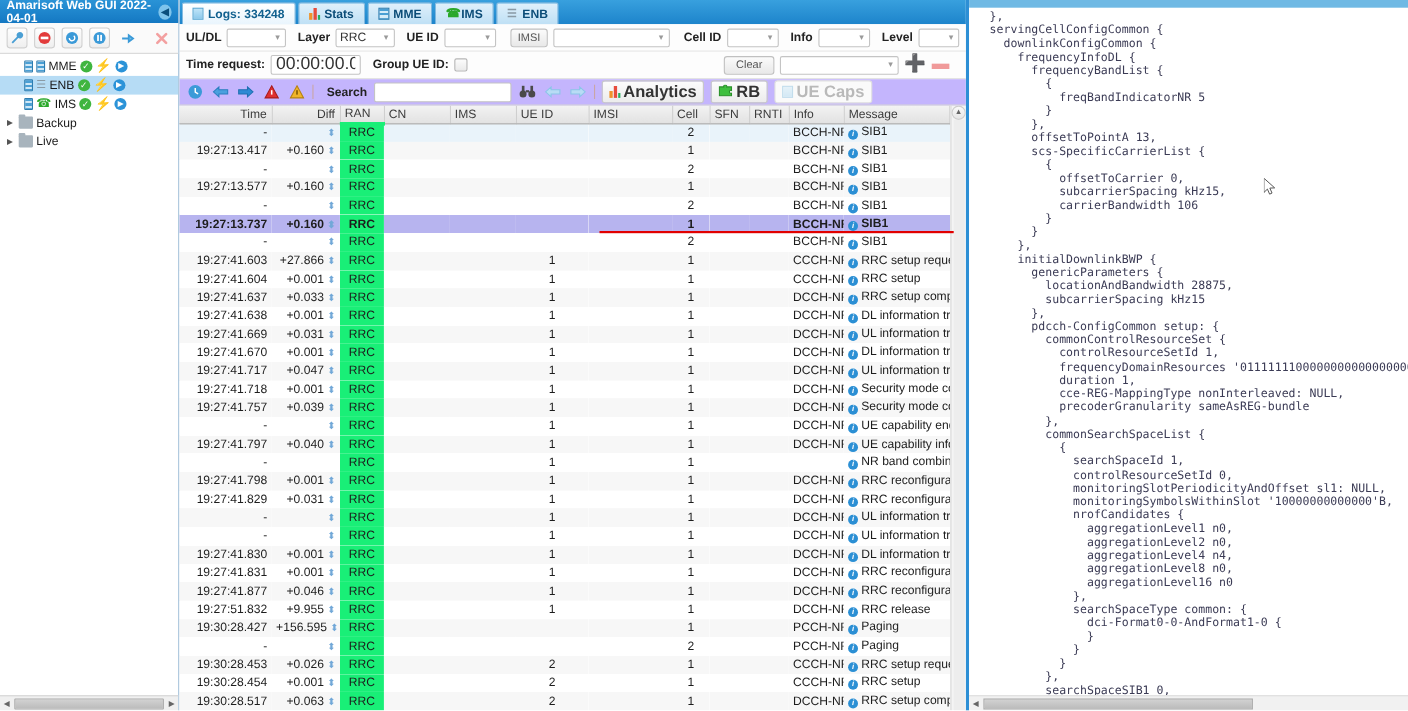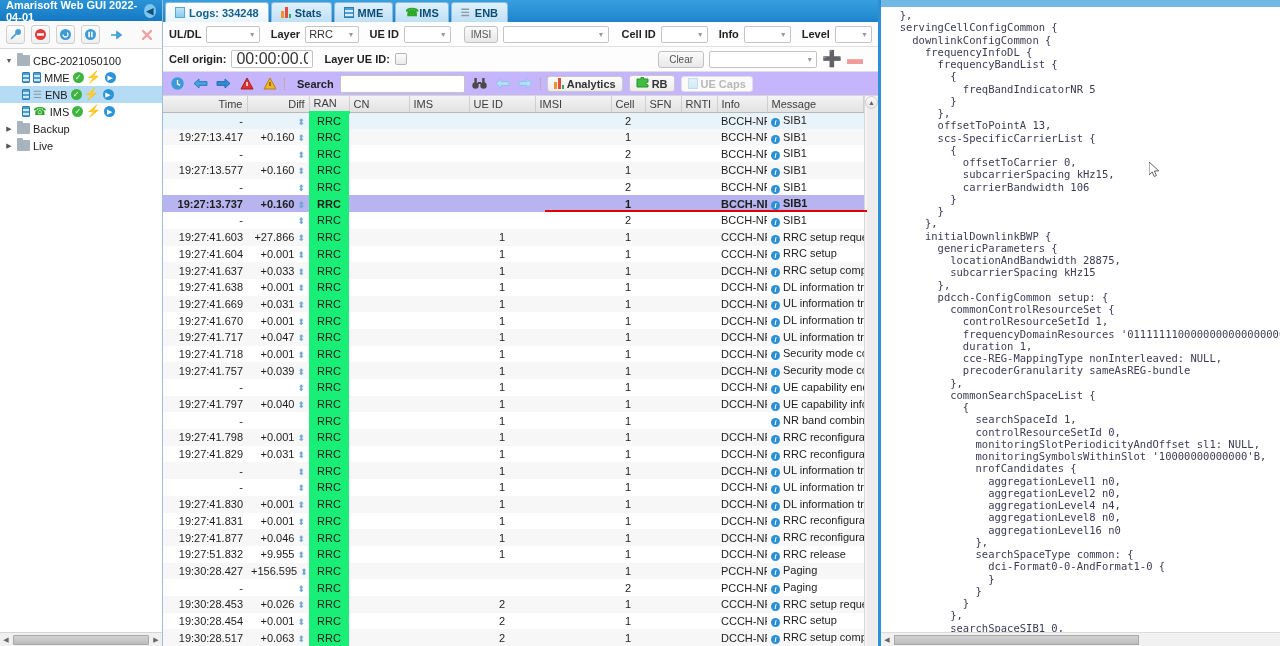--- a/index.html
+++ b/index.html
@@ -182,21 +182,21 @@
   }
   .tico {
     width: 17px; height: 17px; display: flex; align-items: center;
     justify-content: center; cursor: pointer; font-size: 13px;
   }
   .sep { width: 1px; height: 13px; background: #c9a6a6; }
   .abtn {
     display: flex; align-items: center; gap: 3px;
     border: 1px solid #c8c8c8; border-radius: 3px;
     background: linear-gradient(to bottom,#fcfcfc,#ececec);
-    padding: 1px 6px; font-size: 11px; font-weight: bold; color: #333;
+    padding: 1px 6px; font-size: 15px; font-weight: bold; color: #333;
     cursor: pointer;
   }
   .abtn.dis { color: #b9b9b9; border-color: #e0e0e0; background: #fafafa; }
 
   
   .tblwrap { flex: 1; position: relative; overflow: hidden; display:flex; }
   .tbl { flex: 1; overflow: hidden; }
   table.log { border-collapse: collapse; width: 100%; table-layout: fixed; font-size: 11px; }
   table.log th {
     background: linear-gradient(to bottom,#f3f3f3,#e2e2e2);
@@ -317,25 +317,20 @@
       </div>
       <div class="spacer"></div>
       <div class="icobtn plain">
         <svg width="14" height="14" viewBox="0 0 14 14">
             <path d="M3 3l8 8M11 3l-8 8" stroke="#f3a0a0" stroke-width="2.4" stroke-linecap="round"></path>
           </svg>
       </div>
     </div>
 
     <div class="tree">
-      <div class="trow">
-        <span class="twist">▼</span>
-        <span class="folder"></span>
-        <span>CBC-2021050100</span>
-      </div>
       <div class="trow" style="padding-left:22px">
         <span class="srv"></span>
         <span class="srv"></span>
         <span>MME</span>
         <span class="okdot">✓</span>
         <span class="bolt">⚡</span>
         <span class="playdot">▶</span>
       </div>
       <div class="trow sel" style="padding-left:22px">
         <span class="srv"></span>
@@ -429,23 +424,23 @@
         <span class="caret">▼</span>
       </div>
       <span class="flabel" style="margin-left:6px">Level</span>
       <div class="fsel" style="width:44px">
         <span class="cv"></span>
         <span class="caret">▼</span>
       </div>
     </div>
 
     <div class="filterbar">
-      <span class="flabel">Cell origin:</span>
+      <span class="flabel">Time request:</span>
       <input class="tinput" style="width: 82px;" value="00:00:00.000">
-      <span class="flabel" style="margin-left:6px">Layer UE ID:</span>
+      <span class="flabel" style="margin-left:6px">Group UE ID:</span>
       <span class="chk"></span>
       <div class="spacer"></div>
       <div class="tbtn" style="padding:2px 10px">Clear</div>
       <div class="fsel" style="width:108px">
         <span class="cv"></span>
         <span class="caret">▼</span>
       </div>
       <span class="plusg">➕</span>
       <span class="minusr">▬</span>
       <span style="width:4px"></span>

